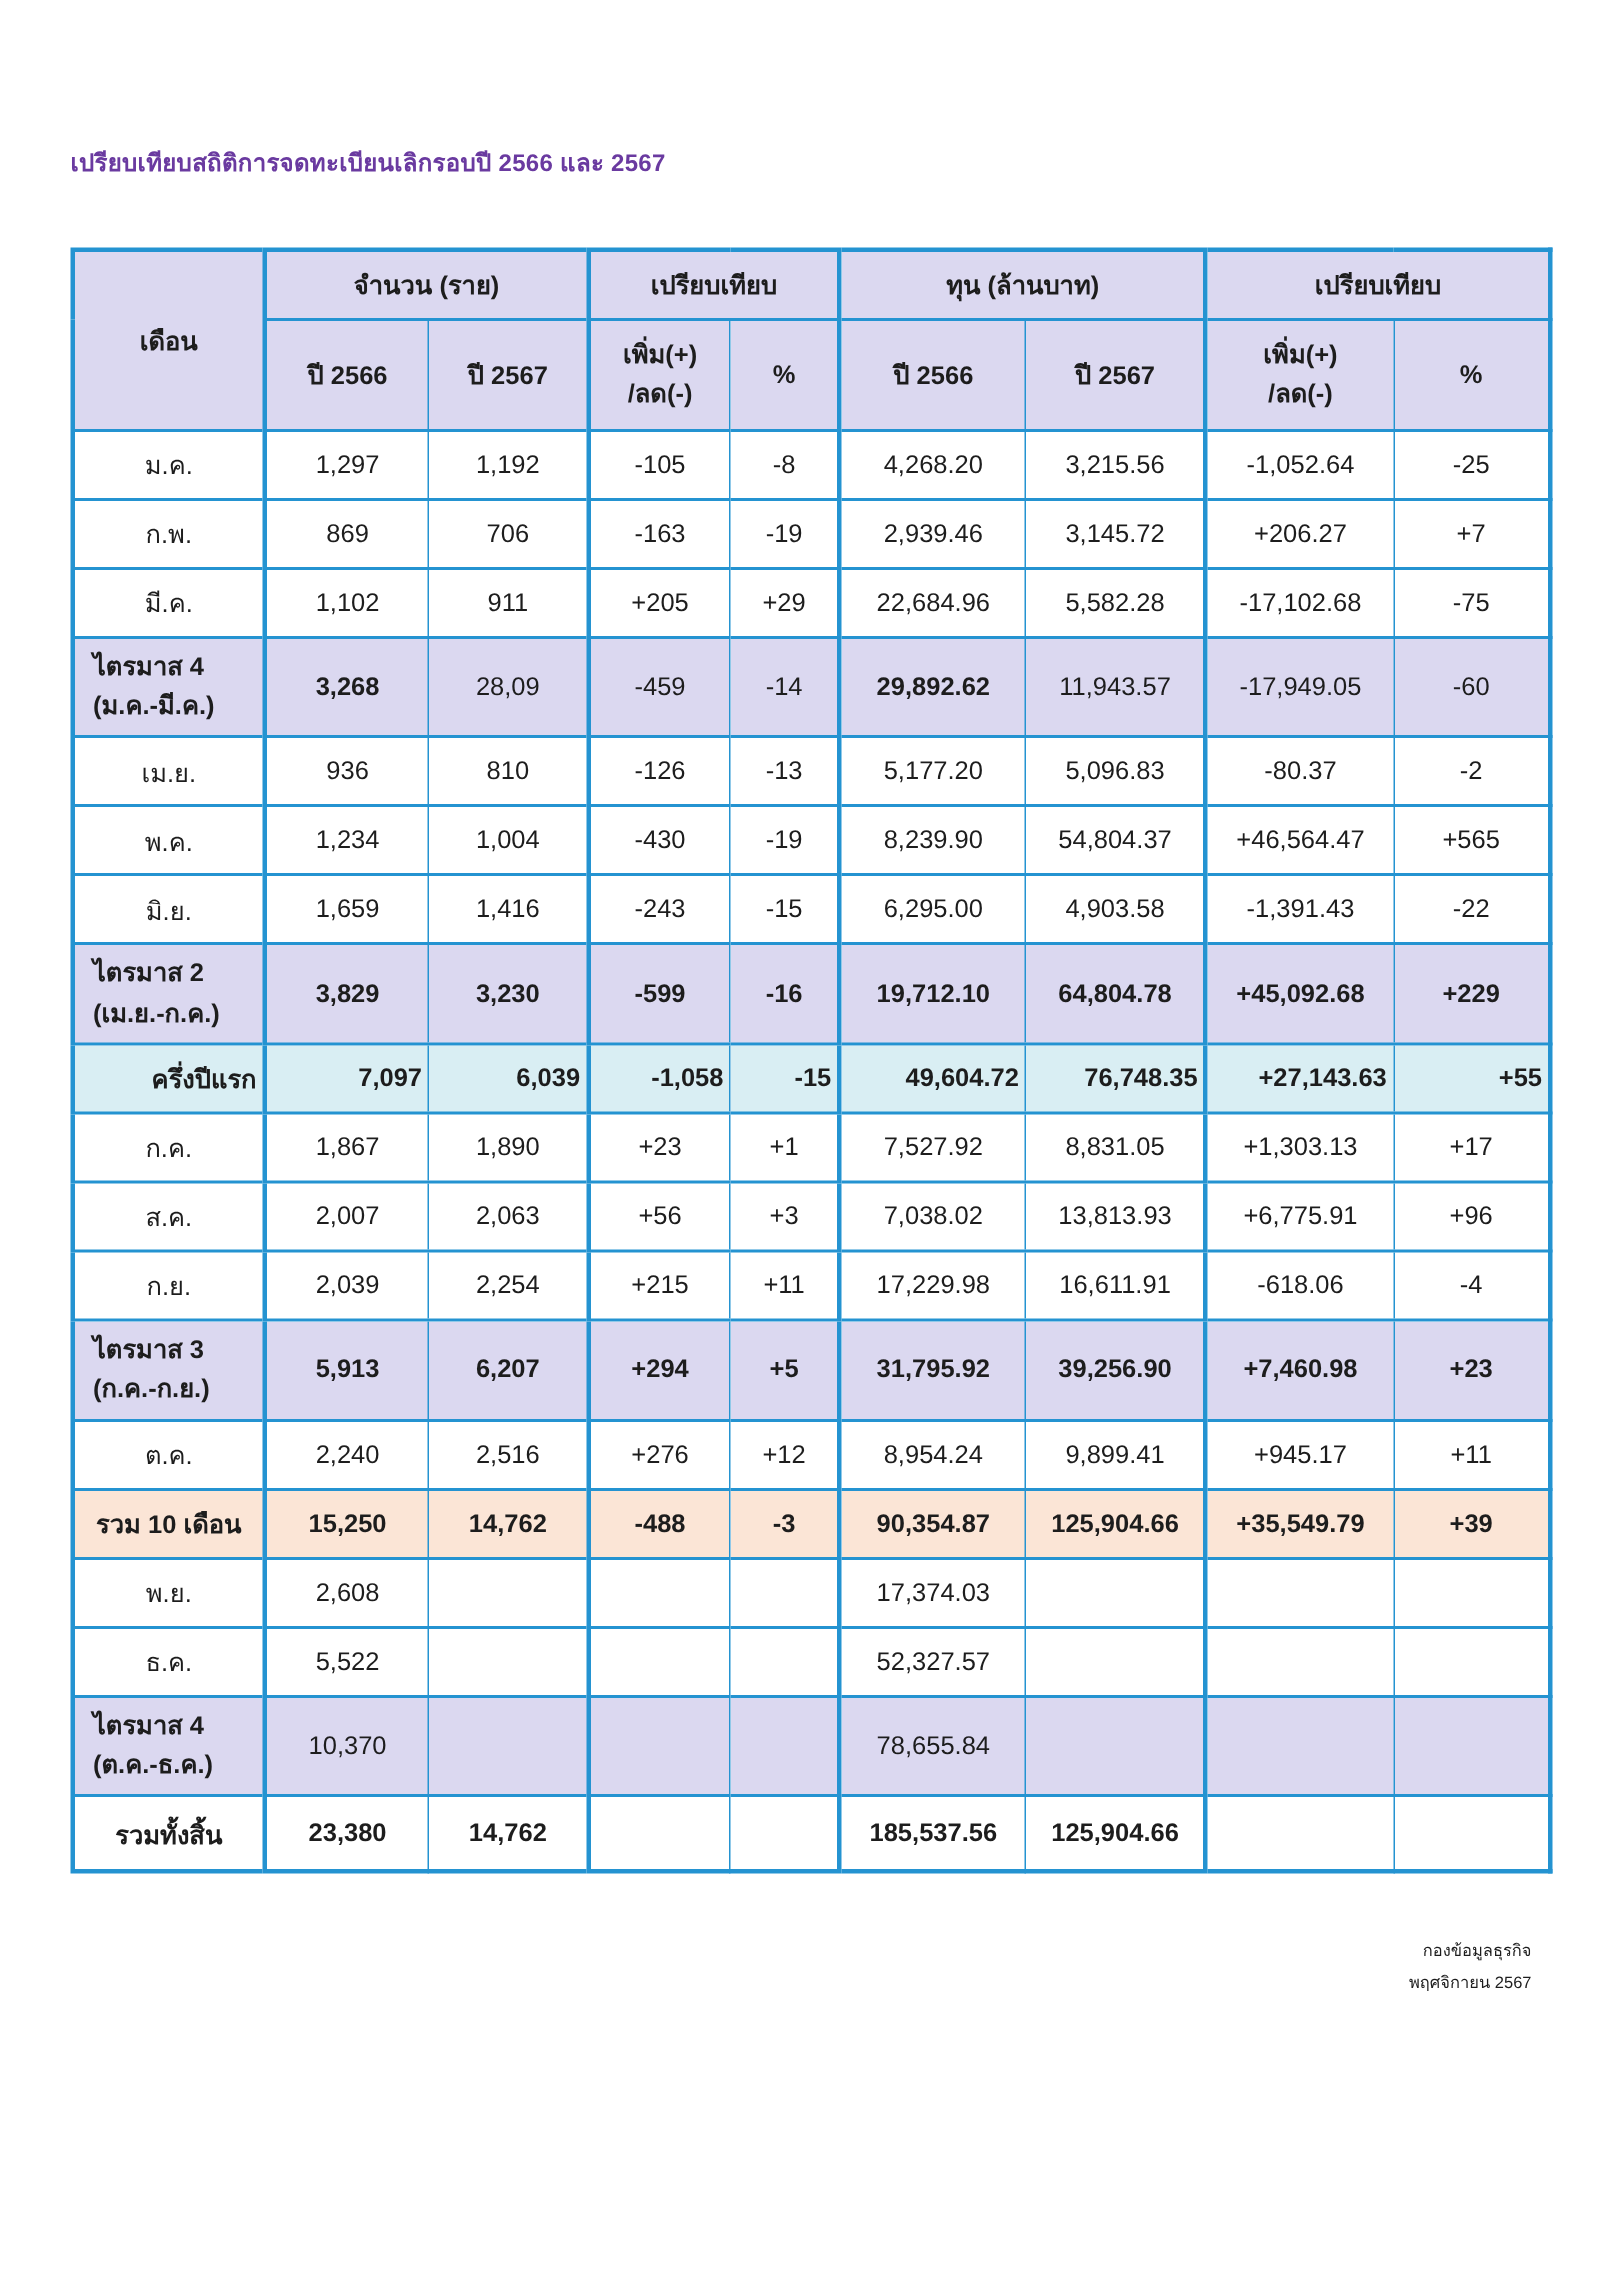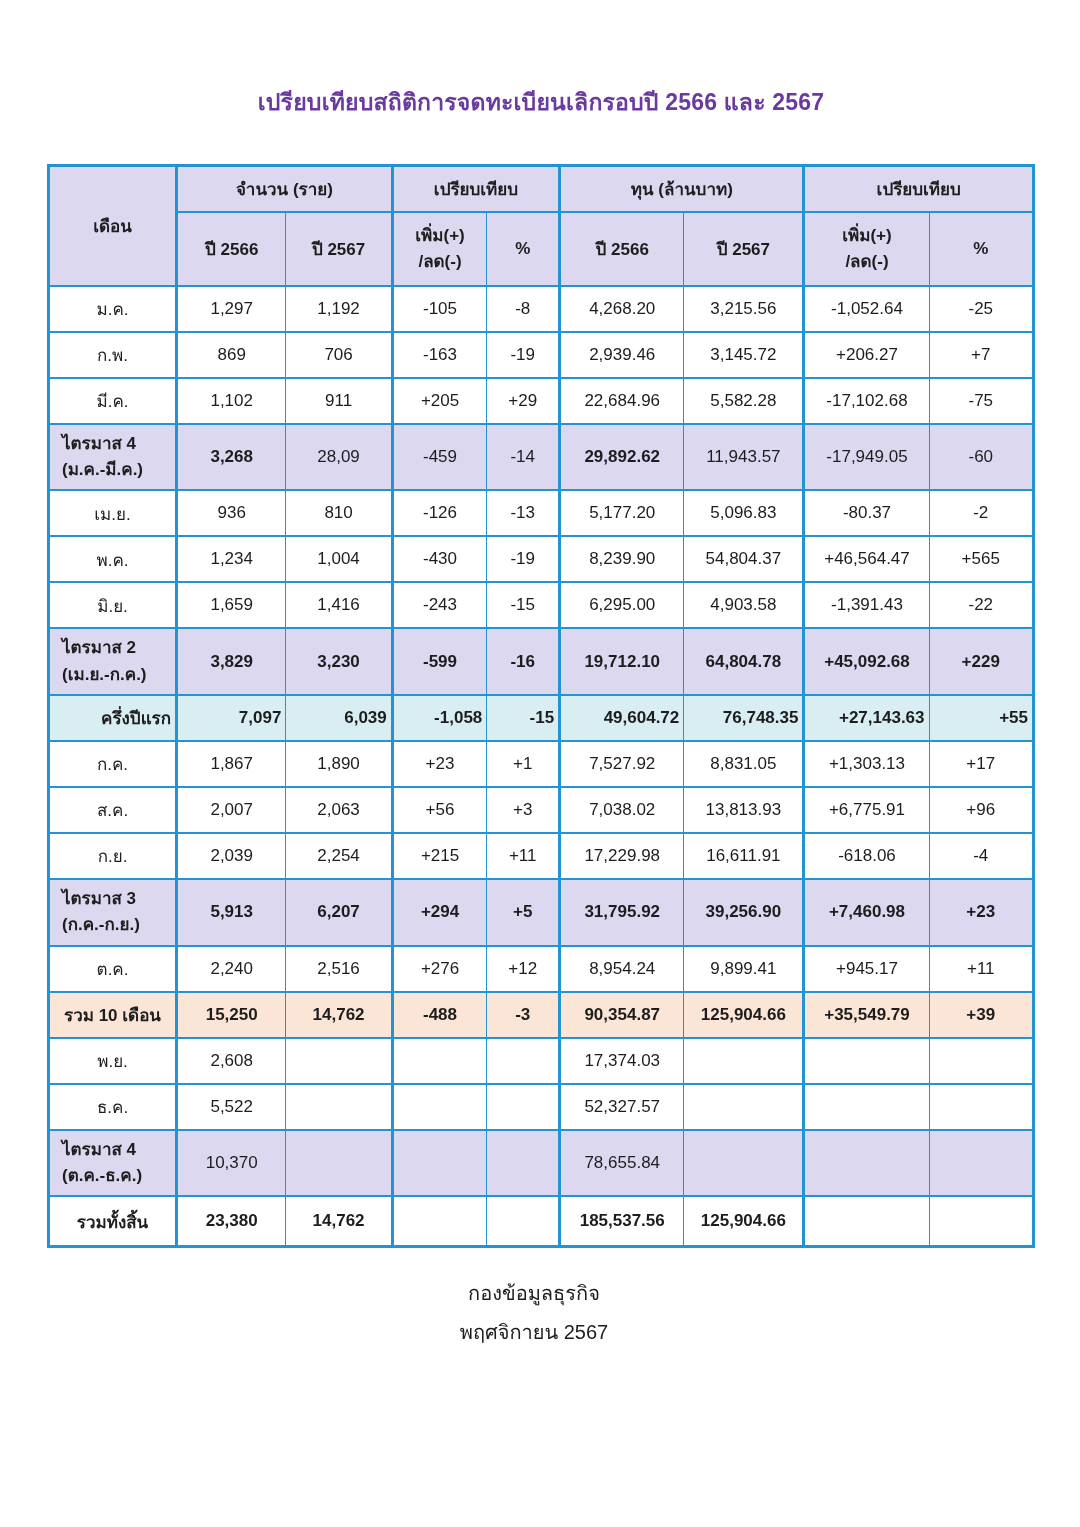--- a/index.html
+++ b/index.html
@@ -14,23 +14,23 @@
   html,body{margin:0;padding:0;}
   body{
     width:1080px;
     min-height:1527px;
     background:#ffffff;
     color:var(--ink);
     font-family:"Liberation Sans","DejaVu Sans",sans-serif;
   }
   .page{padding:80px 45px 40px 47px;}
   .doc-title{
-    margin:4px 0 44px 0;
-    text-align:center;
-    font-size:23px;
+    margin:16px 0 44px 0;
+    text-align:left;
+    font-size:16px;
     font-weight:bold;
     color:var(--title);
     letter-spacing:.2px;
   }
   table.stat{
     width:100%;
     border-collapse:collapse;
     border:3px solid var(--bd);
     table-layout:fixed;
   }
@@ -55,24 +55,24 @@
   .row-quarter td,.row-quarter1 td,.row-quarter4 td{background:var(--lav);}
   .row-half td{background:var(--cyan);text-align:right;}
   .row-total10 td{background:var(--peach);}
   .row-quarter .lbl,.row-quarter1 .lbl,.row-quarter4 .lbl{
     text-align:left;padding-left:12px;font-weight:bold;line-height:1.55;
   }
   .row-half .lbl,.row-total10 .lbl,.row-grand .lbl{font-weight:bold;}
   .row-grand td{height:50px;}
   td.b{font-weight:bold;}
   .footer{
-    margin-top:26px;
-    text-align:center;
+    margin-top:42px;
+    text-align:right;
     padding-right:14px;
-    font-size:20px;
+    font-size:11px;
     line-height:1.95;
     color:var(--ink);
   }
 </style>
 </head>
 <body>
 
 <div class="page">
 
   <h1 class="doc-title">เปรียบเทียบสถิติการจดทะเบียนเลิกรอบปี 2566 และ 2567</h1>

